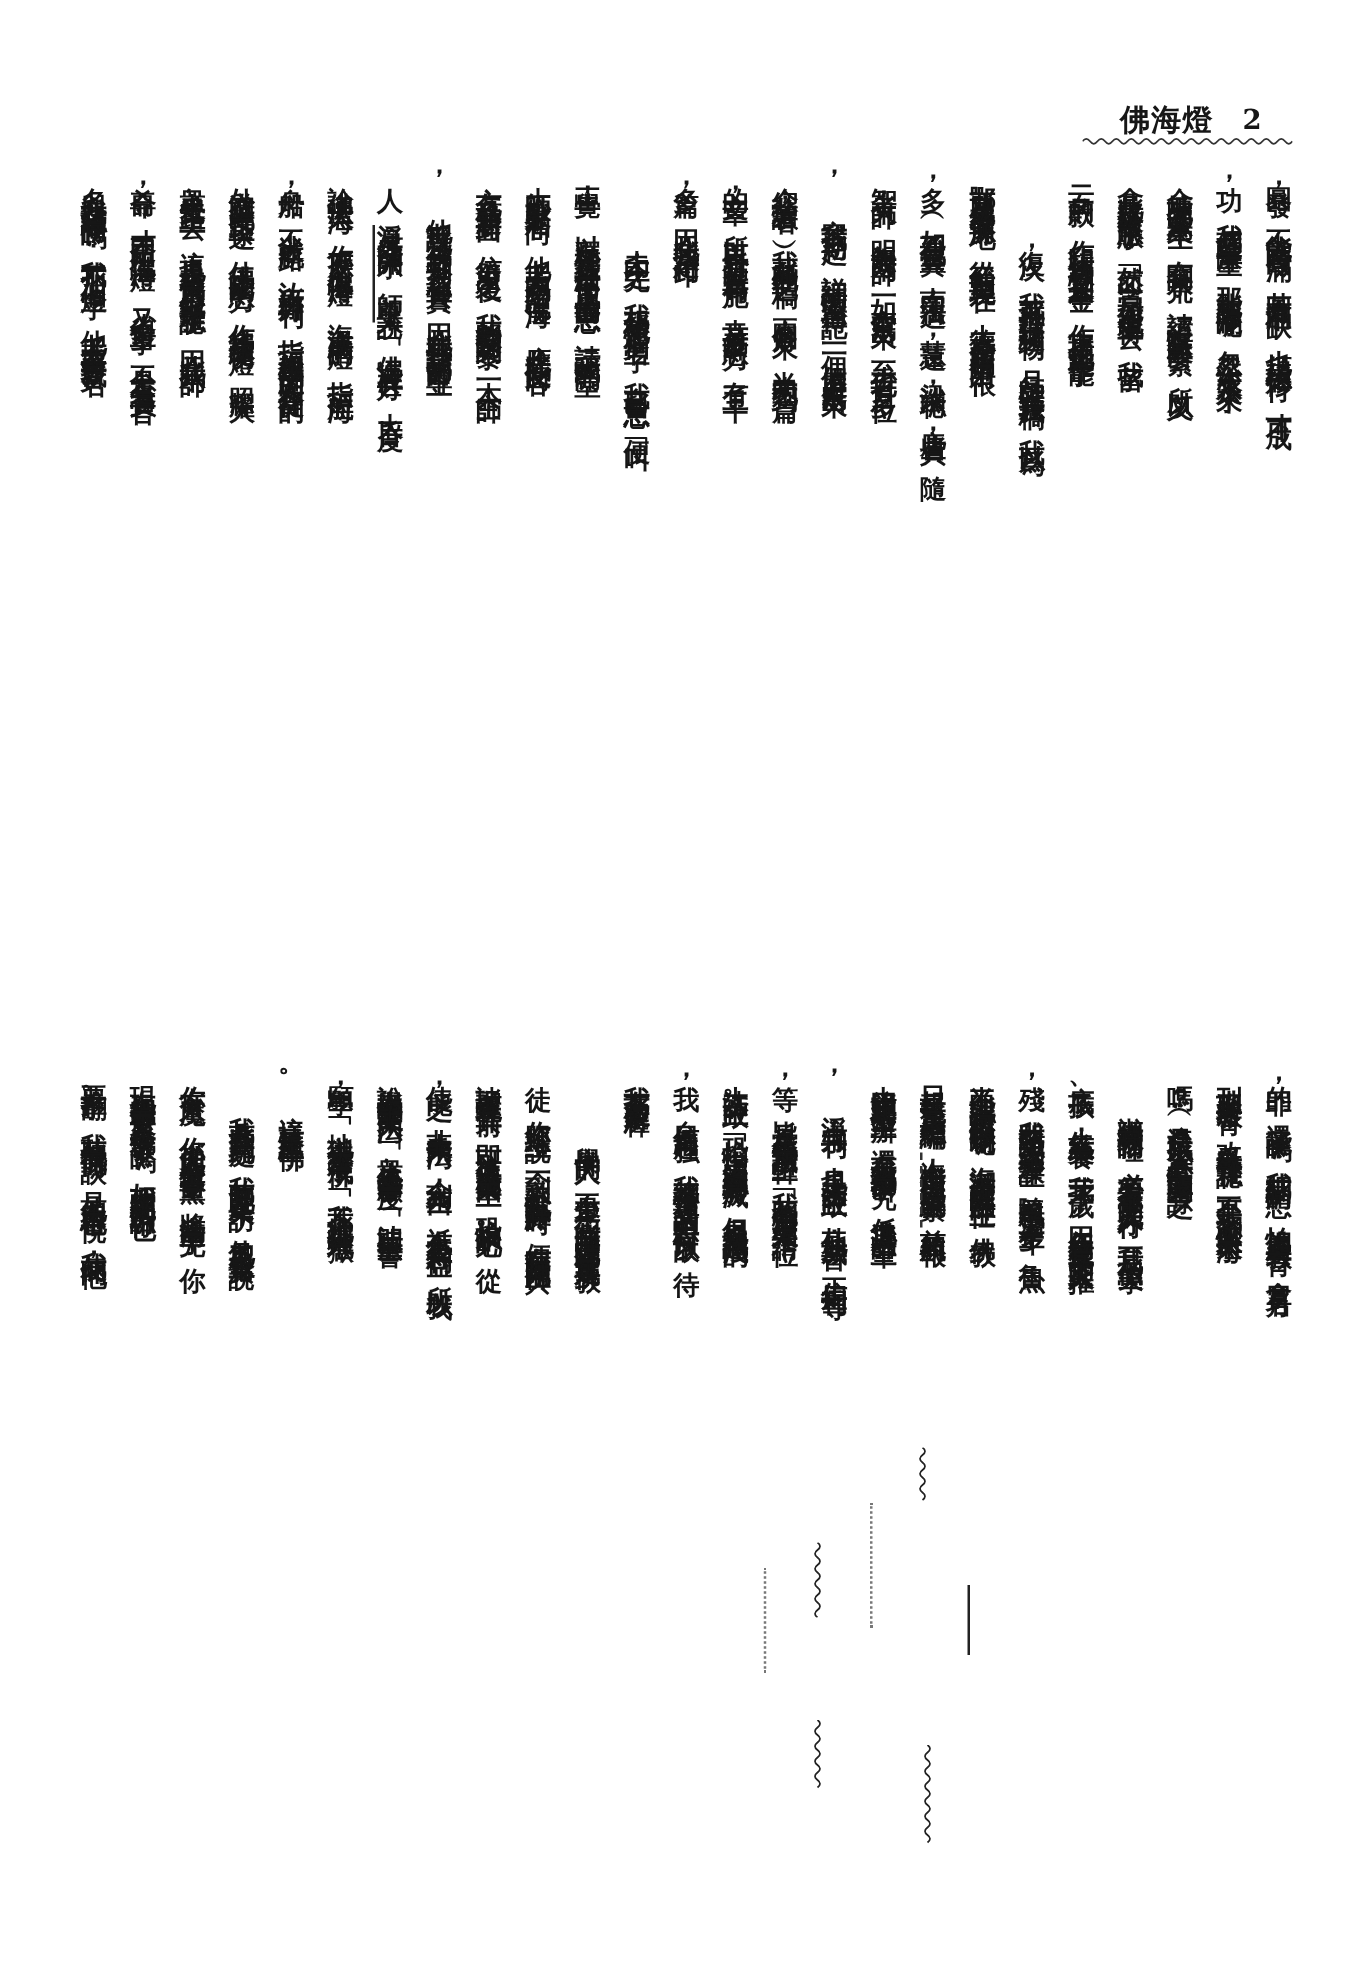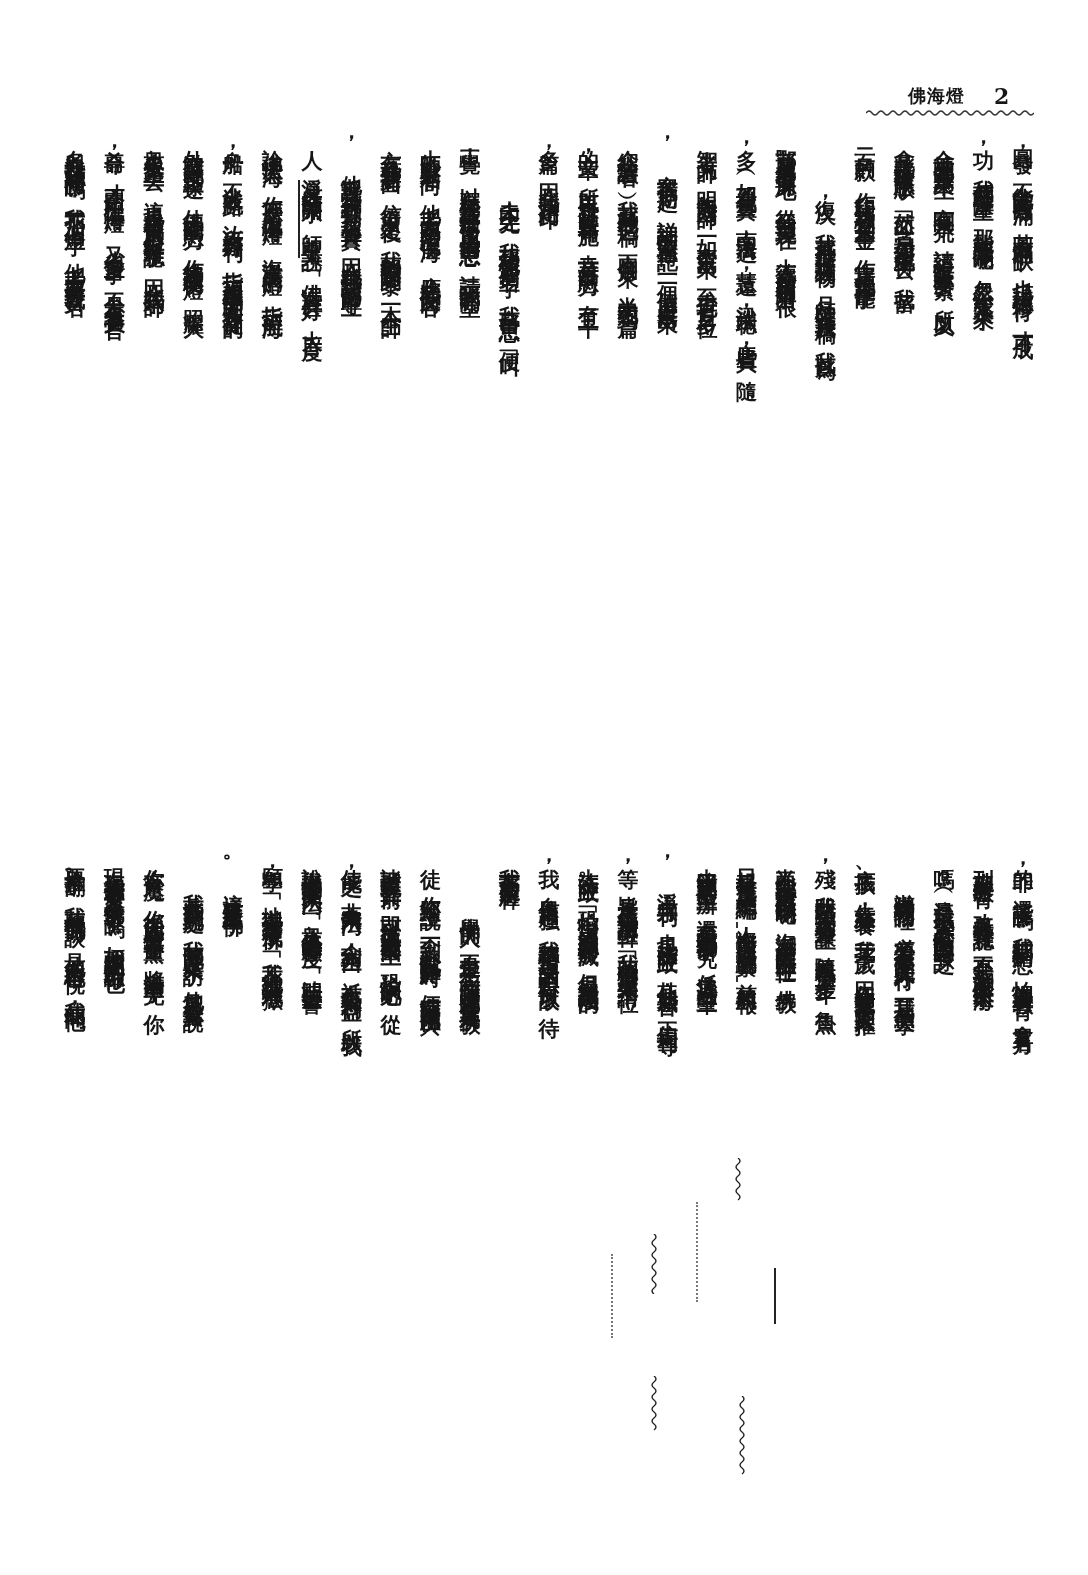--- a/index.html
+++ b/index.html
@@ -3,21 +3,21 @@
   <meta charset="utf-8">
   <style>
     html, body { margin:0; padding:0; }
     body {
       width:1088px; height:1575px; position:relative; overflow:hidden;
       background:#ffffff; color:#161616;
       font-family:"DejaVu Sans", "Liberation Sans", sans-serif;
     }
     .running-head { position:absolute; left:888px; top:82px; height:30px; }
     .running-title {
-      position:absolute; left:20px; top:0; font-size:18px; font-weight:700;
+      position:absolute; left:8px; top:0; font-size:24px; font-weight:700;
       letter-spacing:1px; white-space:nowrap; line-height:28px;
     }
     .page-number {
       position:absolute; left:106px; top:0; font-size:22px; font-weight:700;
       font-family:"DejaVu Serif", serif; line-height:28px;
     }
     .head-rule { position:absolute; left:-22px; top:27px; }
 
     .text-block {
       position:absolute; right:46px;

